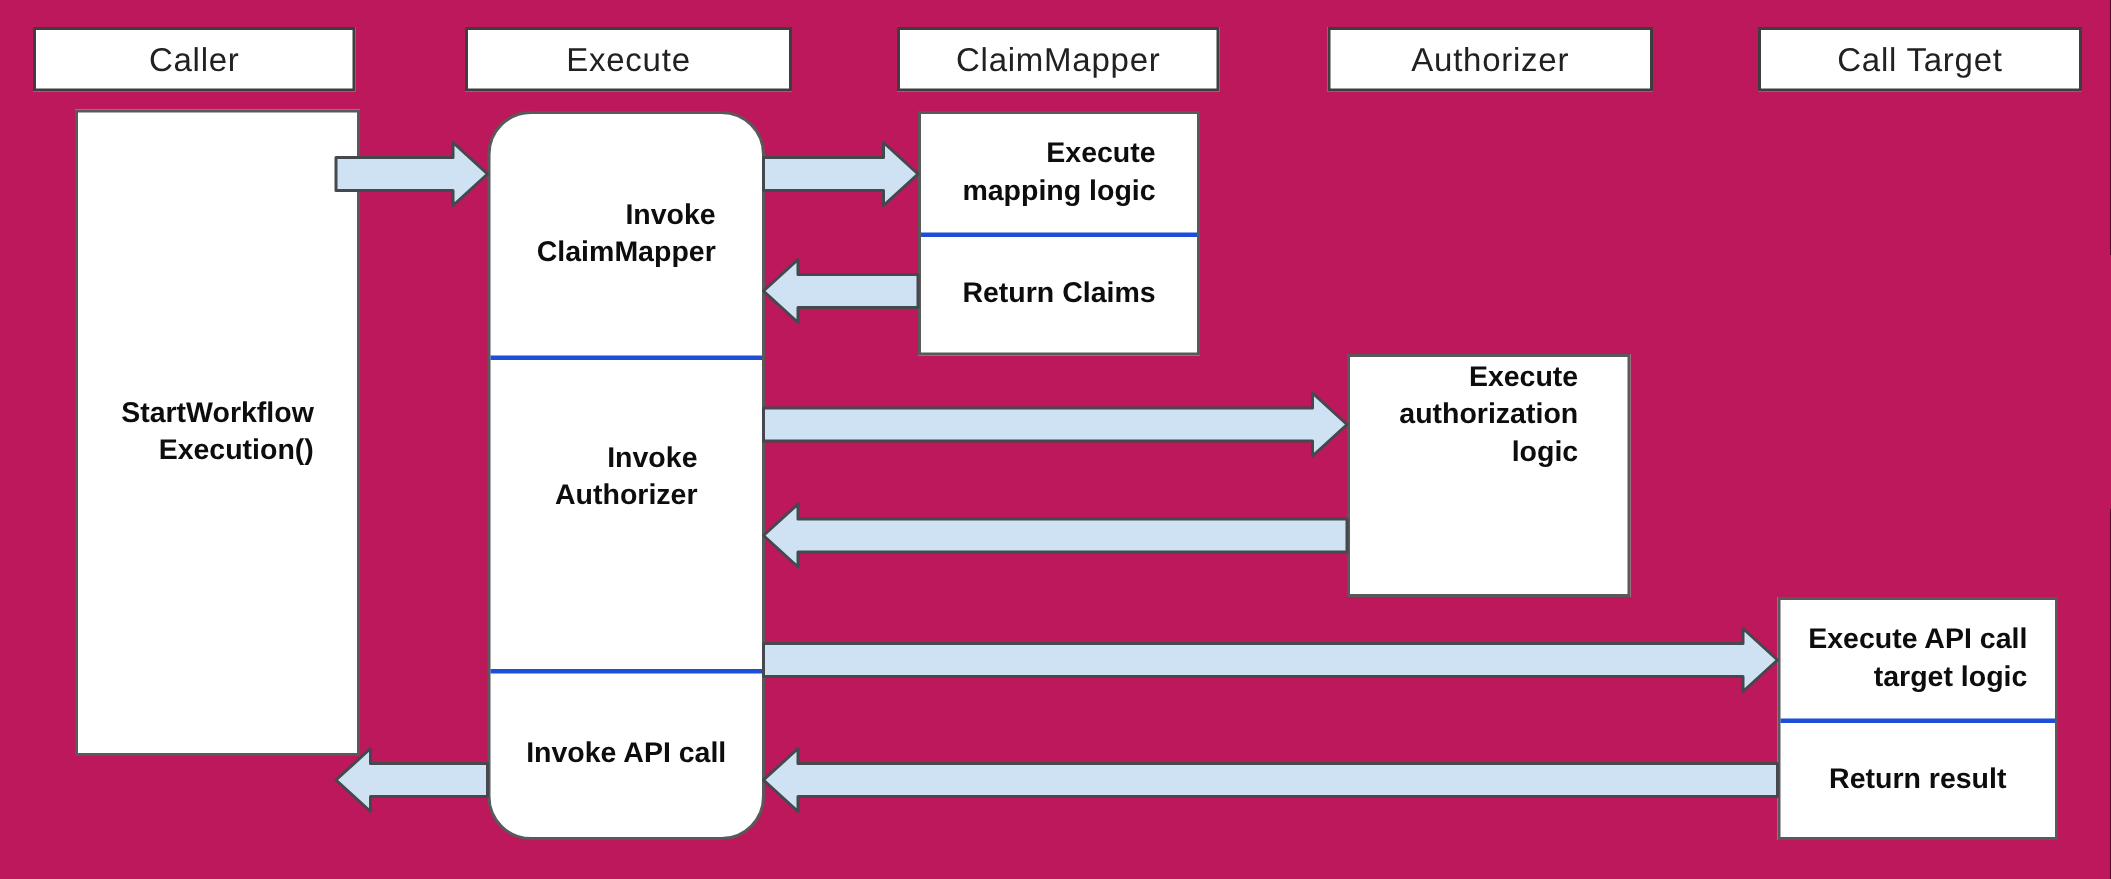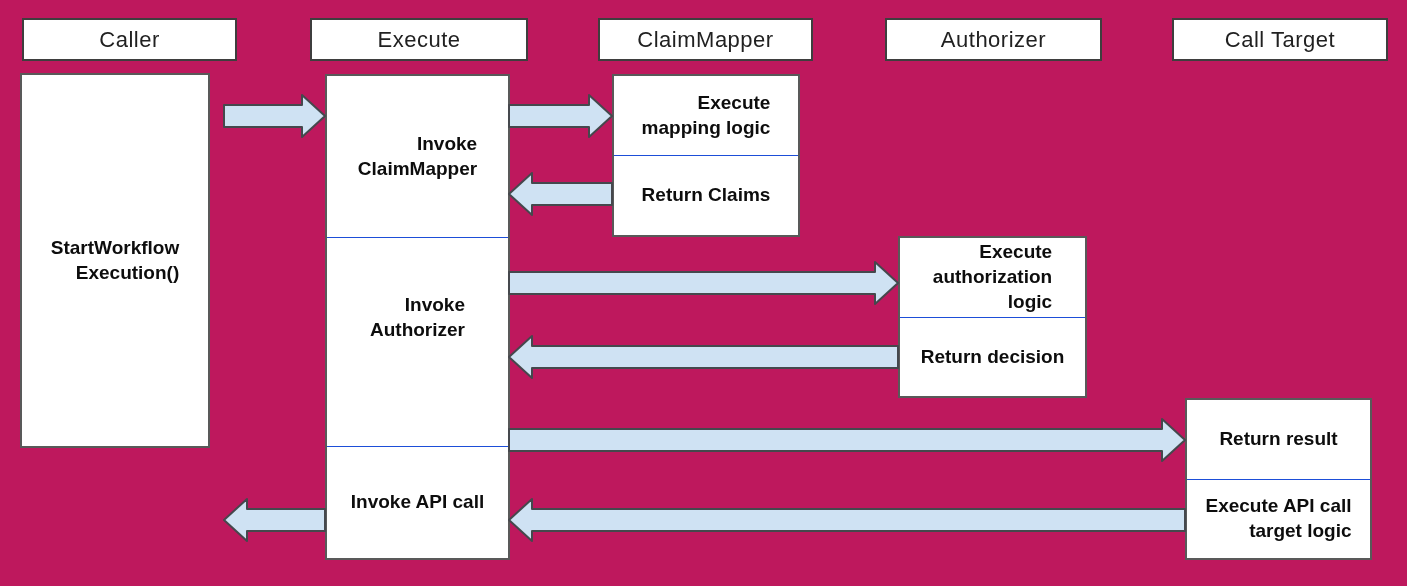--- a/index.html
+++ b/index.html
@@ -22,30 +22,30 @@
 
   
   .col {
     position:absolute; box-sizing:border-box; background:#ffffff;
     border:2px solid #595959; display:flex; flex-direction:column;
   }
   .sec {
     flex:none; display:flex; align-items:center; justify-content:center;
     box-sizing:border-box;
   }
-  .sec + .sec { border-top:1px solid #1d4ed8; }
+  .sec + .sec { border-top:3px solid #1d4ed8; }
   .lbl {
     white-space:pre-line; text-align:right;
     font-size:19px; font-weight:bold; line-height:1.3; color:#0d0d0d;
   }
 
-  .col-caller   { left:20px;   top:73px;  width:190px; height:375px; }
+  .col-caller   { left:50px;   top:73px;  width:190px; height:431px; }
   .col-caller .sec { flex:1; }
 
-  .col-frontend { left:325px;  top:74px;  width:185px; height:486px; }
+  .col-frontend { left:325px;  top:74px;  width:185px; height:486px;border-radius:29px; }
   .fe-s1 { height:161px; }
   .fe-s2 { height:161px; }
   .fe-s3 { flex:1;margin-top:48px; }
 
   .col-claimmapper { left:612px;  top:74px;  width:188px; height:163px; }
   .col-authorizer  { left:898px;  top:236px; width:189px; height:162px; }
   .col-calltarget  { left:1185px; top:398px; width:187px; height:162px; }
   .pair-s1 { height:79px; }
   .pair-s2 { flex:1; }
 
@@ -102,32 +102,29 @@
       <span class="lbl">Return Claims</span>
     </div>
   </div>
 
   <div class="col col-authorizer">
     <div class="sec pair-s1">
       <span class="lbl">Execute
 authorization
 logic</span>
     </div>
-    <div class="sec pair-s2">
-      <span class="lbl">Return decision</span>
-    </div>
   </div>
 
   <div class="col col-calltarget">
-    <div class="sec pair-s2">
-      <span class="lbl">Return result</span>
-    </div>
     <div class="sec pair-s1">
       <span class="lbl">Execute API call
 target logic</span>
+    </div>
+    <div class="sec pair-s2">
+      <span class="lbl">Return result</span>
     </div>
   </div>
 
   <svg class="arrows-layer" viewBox="0 0 1407 586">
       <polygon points="224,105 302,105 302,95 325,116 302,137 302,127 224,127" fill="#cfe2f3" stroke="#45484d" stroke-width="2" stroke-linejoin="round"></polygon>
       <polygon points="509,105 589,105 589,95 612,116 589,137 589,127 509,127" fill="#cfe2f3" stroke="#45484d" stroke-width="2" stroke-linejoin="round"></polygon>
       <polygon points="612,183 532,183 532,173 509,194 532,215 532,205 612,205" fill="#cfe2f3" stroke="#45484d" stroke-width="2" stroke-linejoin="round"></polygon>
       <polygon points="509,272 875,272 875,262 898,283 875,304 875,294 509,294" fill="#cfe2f3" stroke="#45484d" stroke-width="2" stroke-linejoin="round"></polygon>
       <polygon points="898,346 532,346 532,336 509,357 532,378 532,368 898,368" fill="#cfe2f3" stroke="#45484d" stroke-width="2" stroke-linejoin="round"></polygon>
       <polygon points="509,429 1162,429 1162,419 1185,440 1162,461 1162,451 509,451" fill="#cfe2f3" stroke="#45484d" stroke-width="2" stroke-linejoin="round"></polygon>

